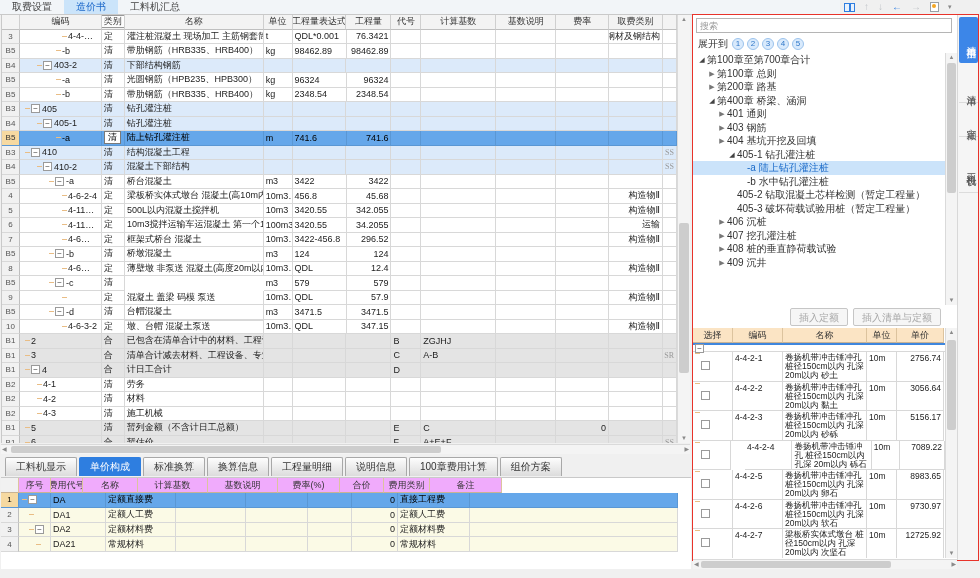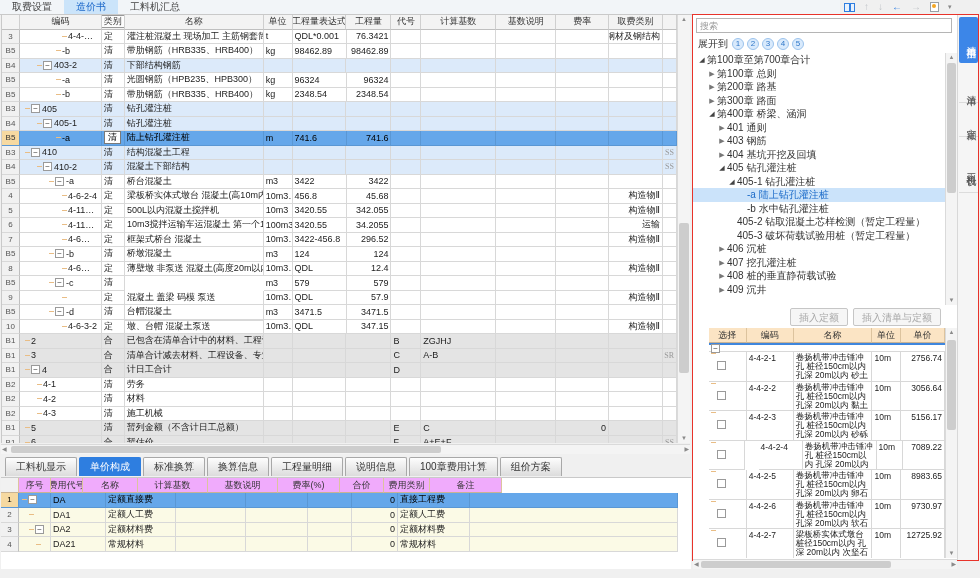--- a/index.html
+++ b/index.html
@@ -69,21 +69,21 @@
   .rp-expand { position:absolute; left:5px; top:22px; height:13px; display:flex; align-items:center; gap:4px; font-size:10px; color:#333; }
   .lvl-dot { width:12px; height:12px; border-radius:50%; background:#d9eafc; border:1px solid #9cc3ec; color:#2f77c8; font-size:8px; display:flex; align-items:center; justify-content:center; }
   .rp-tree { position:absolute; left:0; top:38px; width:252px; height:252px; overflow:hidden; }
   .tree-item { height:13.5px; line-height:13.5px; font-size:10px; color:#333; white-space:nowrap; overflow:hidden; display:flex; align-items:center; }
   .tree-item .glyph { width:10px; min-width:10px; font-size:7px; color:#777; text-align:center; }
   .tree-item.open .glyph { color:#444; }
   .tree-item.selected { background:#cbe3fa; color:#1a6ac8; }
   .rp-tree-scroll { position:absolute; left:252px; top:38px; width:12px; height:252px; }
   .rp-buttons { position:absolute; left:0; top:293px; width:252px; height:18px; display:flex; justify-content:flex-end; gap:5px; padding-right:4px; }
   .rp-btn { border:1px solid #c6c6c6; background:#f6f6f6; color:#a8a8a8; font-size:10px; padding:0 8px; line-height:15px; border-radius:2px; }
-  .qt { position:absolute; left:0; top:313px; width:252px; height:230px; overflow:hidden; background:#fff;padding-left:16px; }
+  .qt { position:absolute; left:0; top:313px; width:252px; height:230px; overflow:hidden; background:#fff; }
   .qt-head { display:flex; height:15px; }
   .qt-head .mcell { background:#fbe4c4; border-right-color:#dcc39e; border-bottom-color:#c9b394; color:#333; justify-content:center; font-size:9px; }
   .qt-group { display:flex; height:9px; border-top:2px solid #3f86dd; border-bottom:1px solid #d8d8d8; align-items:center; padding-left:2px; }
   .qt-row { display:flex; height:29.5px; }
   .qt-row .mcell { font-size:8.5px; align-items:flex-start; padding-top:1px; }
   .qt-row .name { white-space:normal; line-height:9px; }
   .qt-row .r { justify-content:flex-end; }
   .cbx { width:9px; height:9px; min-width:9px; border:1px solid #9a9a9a; background:#fff; margin-top:8px; }
   .qt-vscroll { position:absolute; left:252px; top:313px; width:12px; height:230px; }
   .qt-hscroll { position:absolute; left:0; top:544px; width:264px; height:10px; }
@@ -787,43 +787,35 @@
           <span>第100章至第700章合计</span>
         </div>
         <div class="tree-item" style="padding-left: 14px;">
           <span class="glyph">▶</span>
           <span>第100章 总则</span>
         </div>
         <div class="tree-item" style="padding-left: 14px;">
           <span class="glyph">▶</span>
           <span>第200章 路基</span>
         </div>
-        <div class="tree-item" style="padding-left: 14px;">
-          <span class="glyph">▶</span>
-          <span>第300章 路面</span>
-        </div>
         <div class="tree-item open" style="padding-left: 14px;">
           <span class="glyph">◢</span>
           <span>第400章 桥梁、涵洞</span>
         </div>
         <div class="tree-item" style="padding-left: 24px;">
           <span class="glyph">▶</span>
           <span>401 通则</span>
         </div>
         <div class="tree-item" style="padding-left: 24px;">
           <span class="glyph">▶</span>
           <span>403 钢筋</span>
         </div>
         <div class="tree-item" style="padding-left: 24px;">
           <span class="glyph">▶</span>
           <span>404 基坑开挖及回填</span>
-        </div>
-        <div class="tree-item open" style="padding-left: 24px;">
-          <span class="glyph">◢</span>
-          <span>405 钻孔灌注桩</span>
         </div>
         <div class="tree-item open" style="padding-left: 34px;">
           <span class="glyph">◢</span>
           <span>405-1 钻孔灌注桩</span>
         </div>
         <div class="tree-item selected" style="padding-left: 44px;">
           <span class="glyph"></span>
           <span>-a 陆上钻孔灌注桩</span>
         </div>
         <div class="tree-item" style="padding-left: 44px;">

